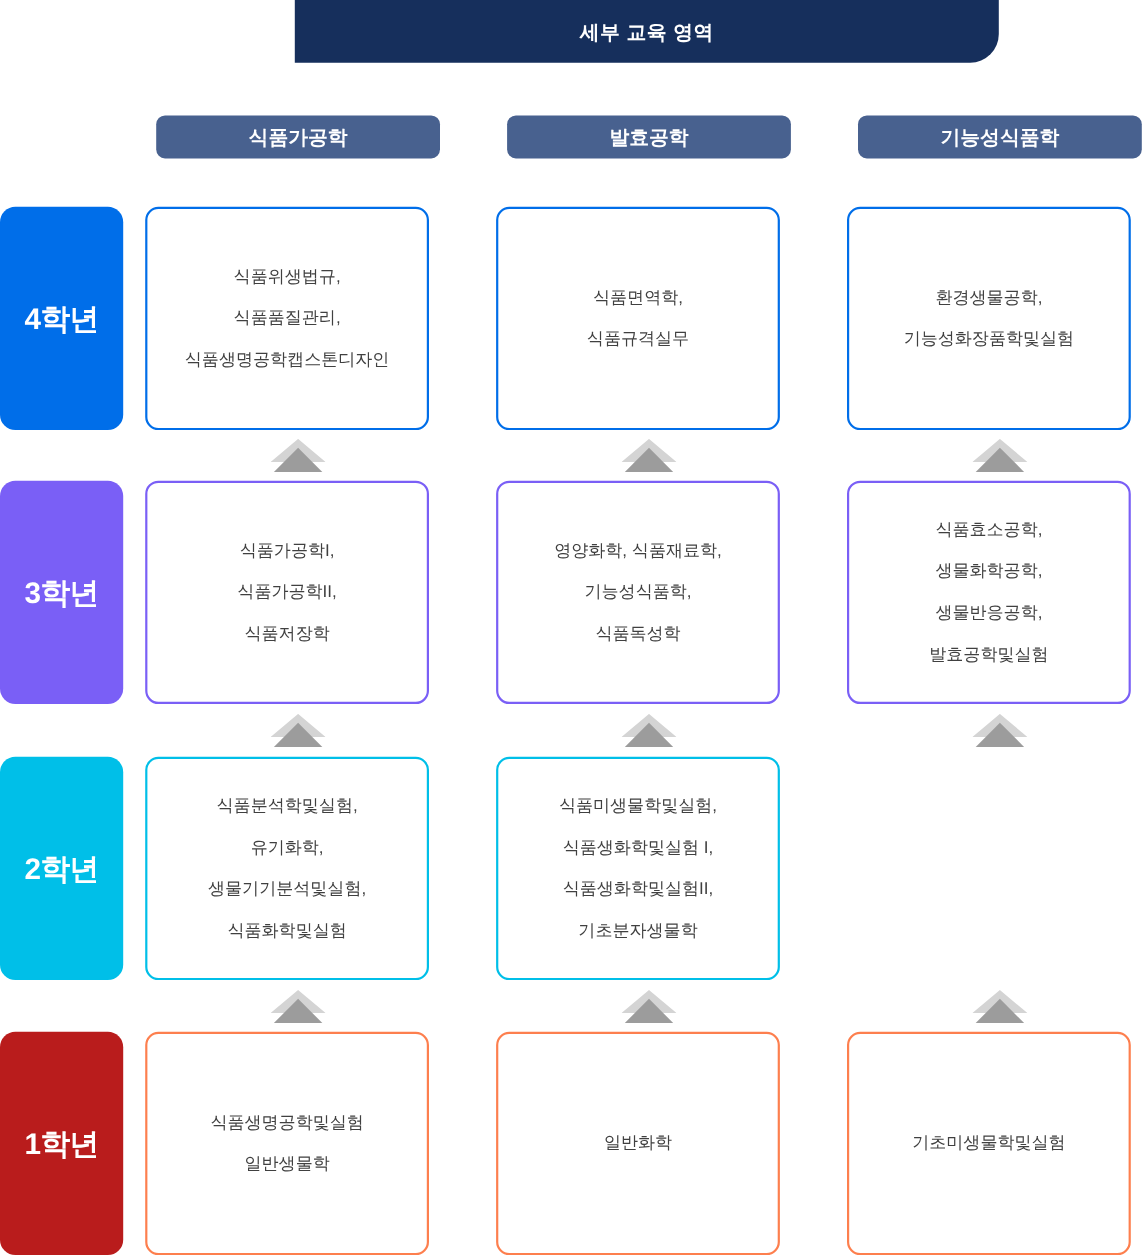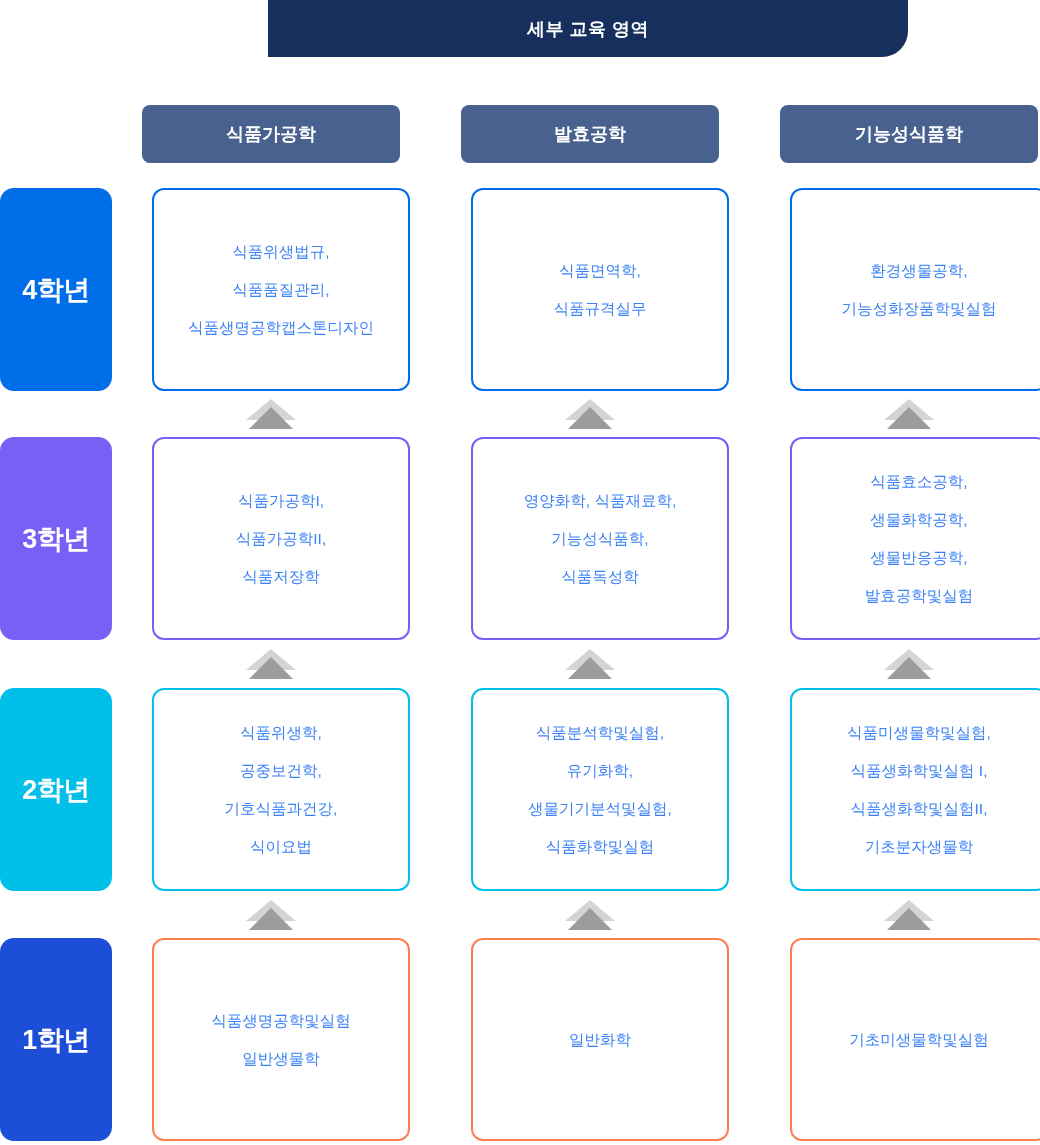--- a/index.html
+++ b/index.html
@@ -27,40 +27,40 @@
     letter-spacing: 0.5px;
   }
 
   
   .band { position: absolute; left: 0; display: flex; }
   .spacer { width: 142px; flex: 0 0 142px; }
 
   
   .band.headers { top: 105px; }
   .col-header {
-    width: 258px; height: 58px;
+    width: 258px; height: 39px;
     margin-right: 61px;
     border-radius: 8px;
     display: flex; align-items: center; justify-content: center;
     color: #ffffff;
     font-size: 18px;
     font-weight: 700;
   }
   .col-header:last-child { margin-right: 0; }
 
   
   .band.r1 { top: 188px; }
   .band.r2 { top: 437px; }
   .band.r3 { top: 688px; }
   .band.r4 { top: 938px; }
 
   .year-label {
     width: 112px; flex: 0 0 112px;
     height: 203px;
-    margin-right: 40px;
+    margin-right: 20px;
     border-radius: 14px;
     display: flex; align-items: center; justify-content: center;
     color: #ffffff;
     font-size: 27px;
     font-weight: 800;
     letter-spacing: -0.5px;
   }
 
   .course-box {
     width: 258px; height: 203px;
@@ -69,21 +69,21 @@
     border: 2px solid;
     border-radius: 12px;
     background: #ffffff;
     display: flex; flex-direction: column;
     align-items: center; justify-content: center;
   }
   .course-box:last-child { margin-right: 0; }
   .course-line {
     font-size: 15.5px;
     line-height: 38px;
-    color: #3b82f6;
+    color: #404040;
     text-align: center;
     white-space: nowrap;
   }
 
   
   .band.a1 { top: 391px; height: 46px; }
   .band.a2 { top: 640px; height: 48px; }
   .band.a3 { top: 891px; height: 47px; }
   .arrow-cell {
     width: 258px; flex: 0 0 258px;
@@ -185,26 +185,20 @@
       <svg width="50" height="30" viewBox="0 0 50 30">
         <polygon points="25,0 0,21 50,21" style="fill: rgb(212, 212, 212);"></polygon>
         <polygon points="25,8 3,30 47,30" style="fill: rgb(156, 156, 156);"></polygon>
       </svg>
     </div>
   </div>
 
   <div class="band r3">
     <div class="year-label" style="background-color: rgb(0, 191, 232);">2학년</div>
     <div class="course-box" style="border-color: rgb(0, 191, 232);">
-      <div class="course-line">식품위생학,</div>
-      <div class="course-line">공중보건학,</div>
-      <div class="course-line">기호식품과건강,</div>
-      <div class="course-line">식이요법</div>
-    </div>
-    <div class="course-box" style="border-color: rgb(0, 191, 232);">
       <div class="course-line">식품분석학및실험,</div>
       <div class="course-line">유기화학,</div>
       <div class="course-line">생물기기분석및실험,</div>
       <div class="course-line">식품화학및실험</div>
     </div>
     <div class="course-box" style="border-color: rgb(0, 191, 232);">
       <div class="course-line">식품미생물학및실험,</div>
       <div class="course-line">식품생화학및실험 I,</div>
       <div class="course-line">식품생화학및실험II,</div>
       <div class="course-line">기초분자생물학</div>
@@ -227,21 +221,21 @@
     </div>
     <div class="arrow-cell">
       <svg width="50" height="30" viewBox="0 0 50 30">
         <polygon points="25,0 0,21 50,21" style="fill: rgb(212, 212, 212);"></polygon>
         <polygon points="25,8 3,30 47,30" style="fill: rgb(156, 156, 156);"></polygon>
       </svg>
     </div>
   </div>
 
   <div class="band r4">
-    <div class="year-label" style="background-color: #1d4ed8;">1학년</div>
+    <div class="year-label" style="background-color: #b91c1c;">1학년</div>
     <div class="course-box" style="border-color: rgb(253, 127, 78);">
       <div class="course-line">식품생명공학및실험</div>
       <div class="course-line">일반생물학</div>
     </div>
     <div class="course-box" style="border-color: rgb(253, 127, 78);">
       <div class="course-line">일반화학</div>
     </div>
     <div class="course-box" style="border-color: rgb(253, 127, 78);">
       <div class="course-line">기초미생물학및실험</div>
     </div>

